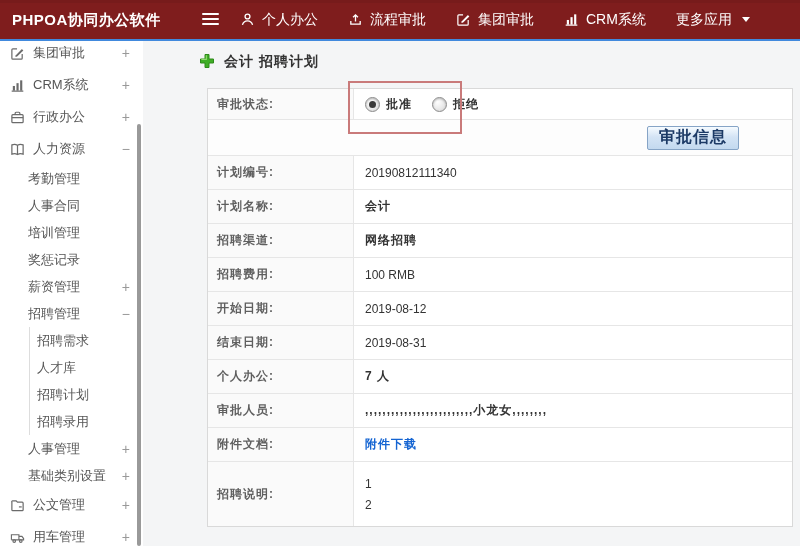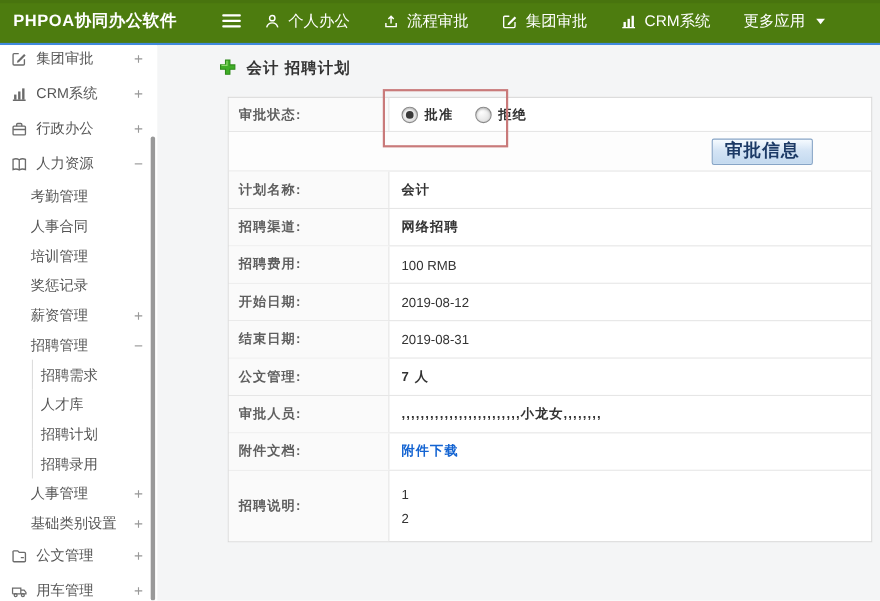--- a/index.html
+++ b/index.html
@@ -4,21 +4,21 @@
 <style>
   html,body{margin:0;padding:0;}
   body{
     width:800px;height:546px;position:relative;overflow:hidden;background:#fff;
     font-family:"Liberation Sans","DejaVu Sans",sans-serif;
     -webkit-font-smoothing:antialiased;
   }
   
   .header{
     position:absolute;left:0;top:0;width:800px;height:39px;
-    background:#4d7c0f;border-bottom:2px solid #4189dd;color:#fff;
+    background:#7f1d1d;border-bottom:2px solid #4189dd;color:#fff;
     box-shadow:inset 0 3px 0 rgba(0,0,0,0.06);
   }
   .logo{position:absolute;left:12px;top:0;line-height:39px;font-size:15px;font-weight:bold;letter-spacing:.5px;}
   .hamburger{position:absolute;left:202px;top:13px;width:17px;cursor:pointer;}
   .hamburger i{display:block;height:2px;background:#fff;margin-bottom:3px;border-radius:1px;}
   .topnav{position:absolute;left:240px;top:0;height:39px;display:flex;align-items:center;gap:30px;}
   .nav-item{display:flex;align-items:center;gap:7px;font-size:14px;cursor:pointer;white-space:nowrap;}
   .nav-item .nic{width:15px;height:15px;display:inline-block;color:#fff;}
   .nav-item .nic svg{width:15px;height:15px;display:block;}
   .caret{width:0;height:0;border-left:4px solid transparent;border-right:4px solid transparent;border-top:5px solid #fff;margin-left:3px;}
@@ -247,41 +247,45 @@
           <span class="radio-label">批准</span>
           <span class="radio"></span>
           <span class="radio-label">拒绝</span>
         </div>
     </div>
     <div class="row btnrow">
       <button class="btn">审批信息</button>
     </div>
     <div id="field-rows">
         <div class="row f">
+          <div class="lbl">计划编号:</div>
+          <div class="val">20190812111340</div>
+        </div>
+        <div class="row f">
           <div class="lbl">计划名称:</div>
           <div class="val zh">会计</div>
         </div>
         <div class="row f">
           <div class="lbl">招聘渠道:</div>
           <div class="val zh">网络招聘</div>
         </div>
         <div class="row f">
           <div class="lbl">招聘费用:</div>
           <div class="val">100 RMB</div>
         </div>
         <div class="row f">
           <div class="lbl">开始日期:</div>
           <div class="val">2019-08-12</div>
         </div>
         <div class="row f">
           <div class="lbl">结束日期:</div>
           <div class="val">2019-08-31</div>
         </div>
         <div class="row f">
-          <div class="lbl">公文管理:</div>
+          <div class="lbl">个人办公:</div>
           <div class="val zh">7 人</div>
         </div>
         <div class="row f">
           <div class="lbl">审批人员:</div>
           <div class="val zh">,,,,,,,,,,,,,,,,,,,,,,,,,小龙女,,,,,,,,</div>
         </div>
         <div class="row f">
           <div class="lbl">附件文档:</div>
           <div class="val">
             <span class="link">附件下载</span>

